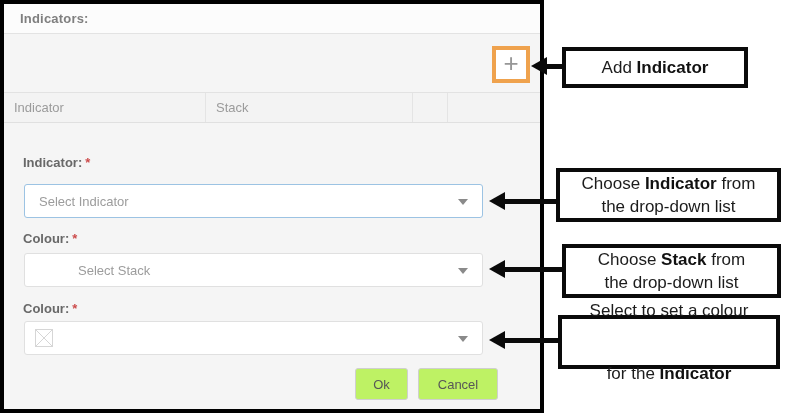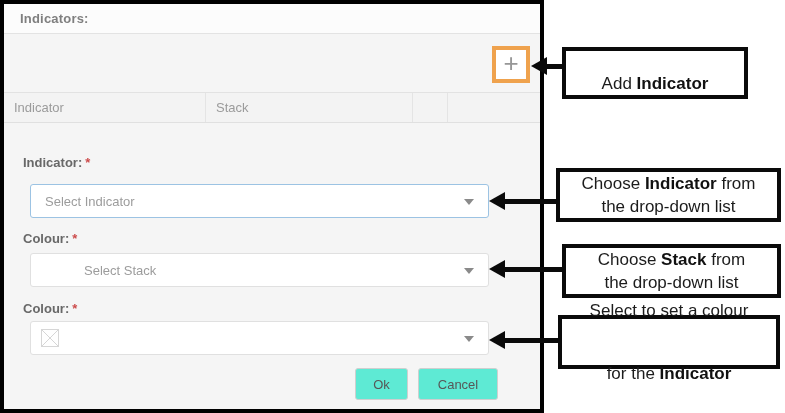--- a/index.html
+++ b/index.html
@@ -51,51 +51,51 @@
   .col-0{width:202px;}
   .col-1{width:207px;}
   .col-2{width:35px;}
   .col-3{width:92px;}
   
   .form-label{
     position:absolute;left:19px;font-size:13px;font-weight:bold;color:#686868;
   }
   .req{color:#cc4b4b;margin-left:3px;font-weight:bold;}
   .dropdown{
-    position:absolute;left:26px;width:459px;height:34px;
+    position:absolute;left:20px;width:459px;height:34px;
     box-sizing:border-box;background:#ffffff;border:1px solid #e0e0e0;
     border-radius:3px;display:flex;align-items:center;cursor:pointer;
   }
   .dropdown.focused{border:1px solid #9cc3e3;}
   .dd-placeholder{font-size:13px;color:#9c9c9c;padding-left:14px;}
   .dd-caret{
     position:absolute;right:14px;top:50%;margin-top:-2px;
     width:0;height:0;border-left:5px solid transparent;border-right:5px solid transparent;
     border-top:6px solid #8a8a8a;
   }
   .swatch{
     position:absolute;left:10px;top:7px;width:18px;height:18px;
   }
   
   .btn{
     position:absolute;box-sizing:border-box;height:32px;
-    background:#5eead4;border:1px solid #cfcfcf;border-radius:3px;
+    background:#bef264;border:1px solid #cfcfcf;border-radius:3px;
     font-size:13px;color:#575757;display:flex;align-items:center;justify-content:center;
     cursor:pointer;font-family:inherit;
   }
   .btn-ok{left:351px;top:364px;width:53px;}
   .btn-cancel{left:414px;top:364px;width:80px;}
   
   .ann-box{
     position:absolute;box-sizing:border-box;border:4px solid #0a0a0a;background:#fff;
     display:flex;flex-direction:column;align-items:center;justify-content:center;
     font-size:17px;line-height:23px;color:#1c1c1c;text-align:center;z-index:5;
   }
   .ann-box b{font-weight:bold;color:#111;}
-  .ann1{left:562px;top:47px;width:186px;height:52px;justify-content:flex-end;}
+  .ann1{left:562px;top:47px;width:186px;height:41px;}
   .ann2{left:556px;top:168px;width:225px;height:54px;text-align:center;}
   .ann3{left:562px;top:244px;width:219px;height:54px;}
   .ann4{left:558px;top:315px;width:222px;height:54px;gap:40px;}
   .arrow{position:absolute;z-index:6;height:18px;display:flex;align-items:center;}
   .arrow .head{
     width:0;height:0;border-top:9px solid transparent;border-bottom:9px solid transparent;
     border-right:16px solid #0a0a0a;
   }
   .arrow .shaft{height:5px;background:#0a0a0a;flex:1;}
   .arr1{left:531px;top:57px;width:31px;}

